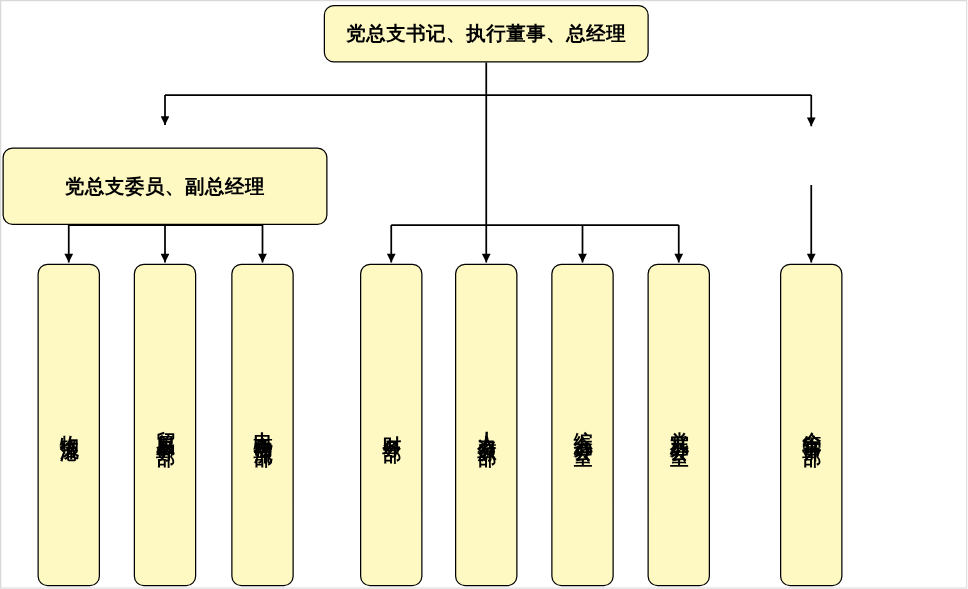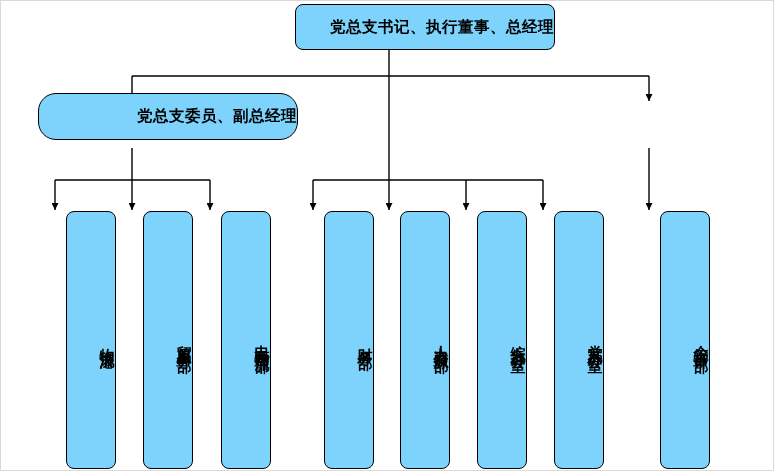--- a/index.html
+++ b/index.html
@@ -25,48 +25,47 @@
     height: 471px;
     pointer-events: none;
   }
   .ln {
     stroke: #000000;
     stroke-width: 1.4;
     fill: none;
   }
   .box {
     position: absolute;
-    background: #7dd3fc;
+    background: #fef9c3;
     border: 1.4px solid #000000;
     border-radius: 8px;
     box-sizing: border-box;
     display: flex;
     align-items: center;
-    justify-content: flex-end;
+    justify-content: center;
     color: #000000;
     text-align: center;
-    margin-left: 36px;
   }
   .hbox {
     font-size: 15.5px;
     font-weight: bold;
     letter-spacing: 0.5px;
     white-space: nowrap;
   }
   .vbox .vtext {
     writing-mode: vertical-rl;
     text-orientation: upright;
     font-size: 15px;
     font-weight: bold;
     letter-spacing: 3px;
     line-height: 1;
   }
   
   .n-root   { left: 258px; top: 3px;   width: 260px; height: 46px; }
-  .n-bleft  { left: 1px;   top: 92px; width: 260px; height: 47px; border-radius: 18px; }
+  .n-bleft  { left: 1px;   top: 117px; width: 260px; height: 62px; }
   .n-bright { left: 523px; top: 101px; width: 249px; height: 46px; }
   .dept     { top: 210px;  height: 258px; width: 50px; }
   .n-d0 { left: 29px; }
   .n-d1 { left: 106px; }
   .n-d2 { left: 184px; }
   .n-d3 { left: 287px; }
   .n-d4 { left: 363px; }
   .n-d5 { left: 440px; }
   .n-d6 { left: 517px; }
   .n-d7 { left: 623px; }

